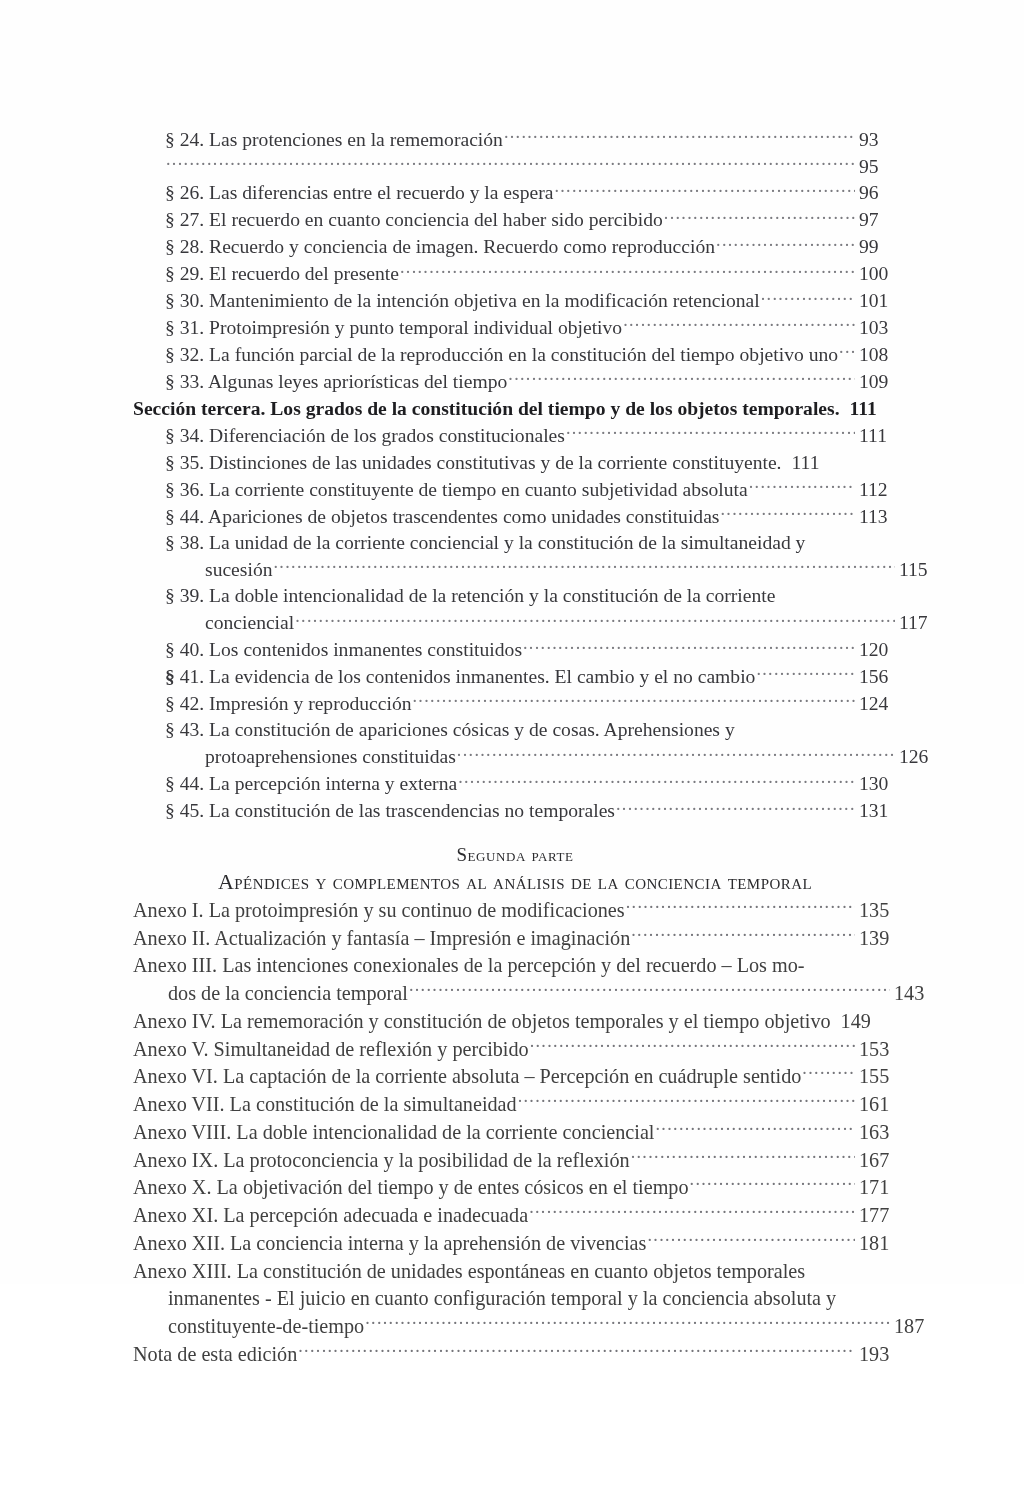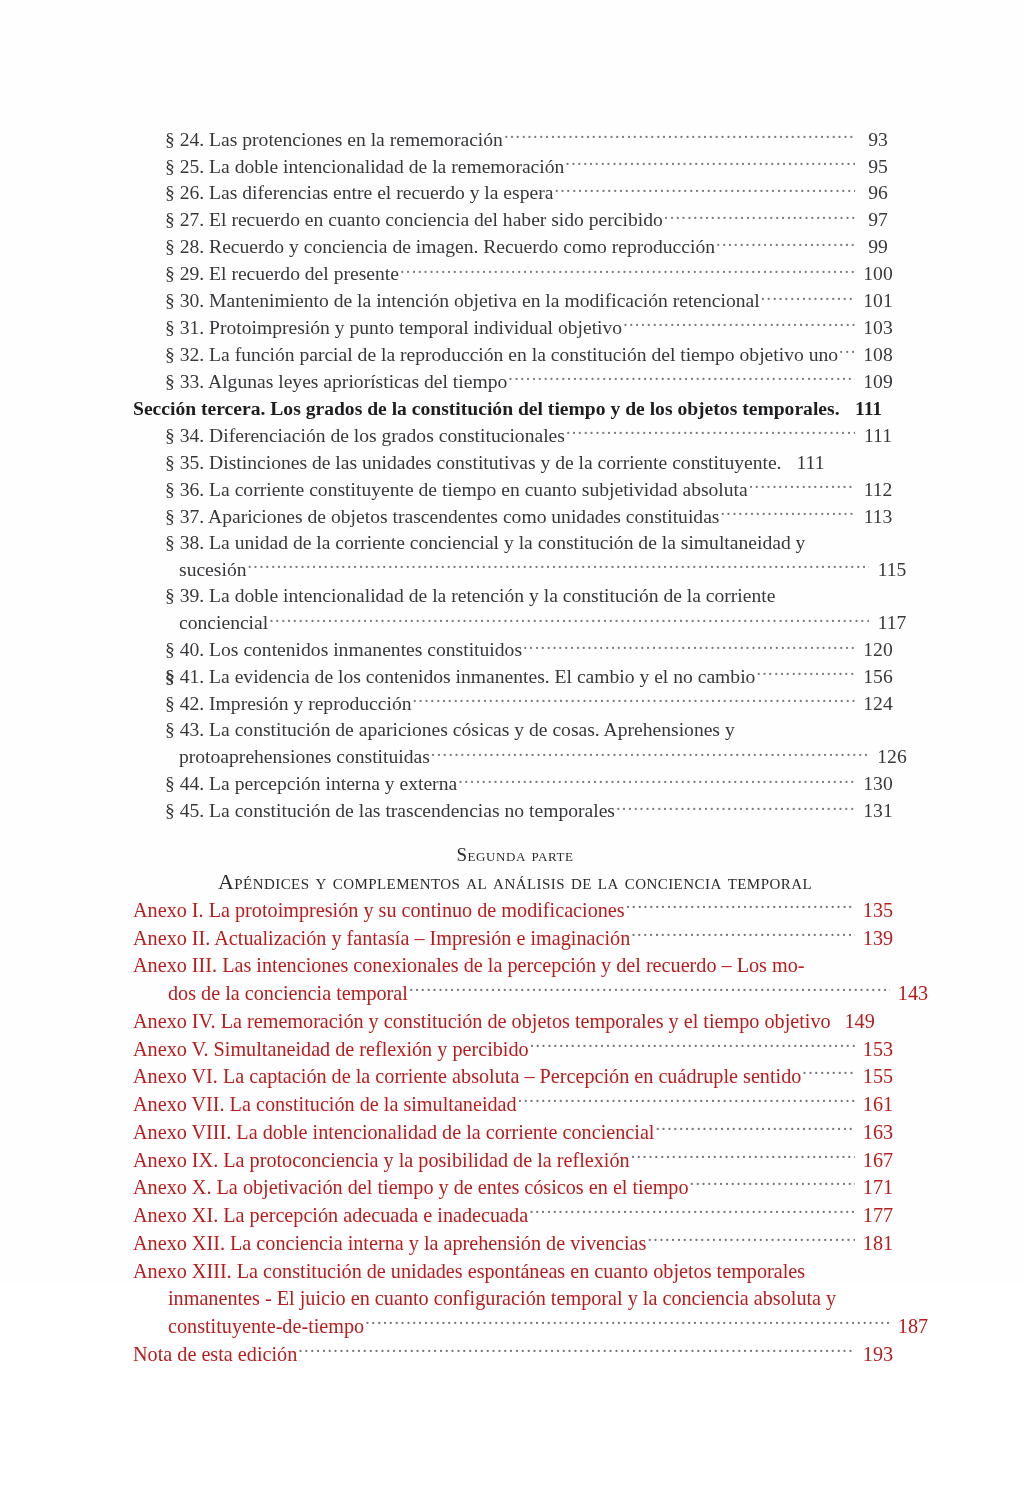--- a/index.html
+++ b/index.html
@@ -70,33 +70,33 @@
     white-space: nowrap;
     letter-spacing: 1.35px;
     font-size: 18px;
     color: #7b7b80;
   }
   .entry.noleader .leader::before { content: ""; }
   .entry.noleader .leader { min-width: 5px; flex: 0 0 5px; }
 
   .entry .pg {
     flex: 0 0 auto;
-    text-align: center;
+    text-align: left;
     min-width: 38px;
     padding-left: 3px;
     white-space: nowrap;
   }
 
   
   .lvl-section   { margin-left: 0px;  font-weight: 700; color: #1d1d20; }
   .lvl-para      { margin-left: 32px; }
   .lvl-annex     { margin-left: 0px;  }
 
   
-  .cont-para   { margin-left: 14px; }
+  .cont-para   { margin-left: 40px; }
   .cont-annex  { margin-left: 35px; }
 
   .bold-sign { font-weight: 700; }
 
   
   .part-block {
     margin-top: 16px;
     margin-bottom: 2px;
     text-align: center;
     margin-left: 0;
@@ -112,40 +112,39 @@
   .part-sub {
     display: block;
     font-variant: small-caps;
     font-size: 22px;
     letter-spacing: 0.45px;
     color: #2b2b2e;
     line-height: 27px;
   }
 
   .annex-group { margin-top: 1px; }
-  .annex-group .entry { font-size: 20.2px; line-height: 27.6px; color: #b91c1c; }
+  .annex-group .entry { font-size: 20.2px; line-height: 27.6px; color: #404040; }
   .annex-group .entry .leader::before { color: #76767b; }
 </style>
 </head>
 <body>
 
 <div class="page">
   <div class="toc">
 
     <div id="grp-part-one">
         <div class="entry lvl-para">
           <div class="row">
             <span class="txt">§ 24. Las protenciones en la rememoración</span>
             <span class="leader"></span>
             <span class="pg">93</span>
           </div>
         </div>
         <div class="entry lvl-para">
           <div class="row">
-            <span class="txt">§ 25. La doble intencionalidad de la rememoración</span>
             <span class="leader"></span>
             <span class="pg">95</span>
           </div>
         </div>
         <div class="entry lvl-para">
           <div class="row">
             <span class="txt">§ 26. Las diferencias entre el recuerdo y la espera</span>
             <span class="leader"></span>
             <span class="pg">96</span>
           </div>
@@ -228,21 +227,21 @@
         </div>
         <div class="entry lvl-para">
           <div class="row">
             <span class="txt">§ 36. La corriente constituyente de tiempo en cuanto subjetividad absoluta</span>
             <span class="leader"></span>
             <span class="pg">112</span>
           </div>
         </div>
         <div class="entry lvl-para">
           <div class="row">
-            <span class="txt">§ 37. Apariciones de objetos trascendentes como unidades constituidas</span>
+            <span class="txt">§ 44. Apariciones de objetos trascendentes como unidades constituidas</span>
             <span class="leader"></span>
             <span class="pg">113</span>
           </div>
         </div>
         <div class="entry lvl-para">
           <div class="row">
             <span class="txt">§ 38. La unidad de la corriente conciencial y la constitución de la simultaneidad y</span>
           </div>
           <div class="row cont-para">
             <span class="txt">sucesión</span>

